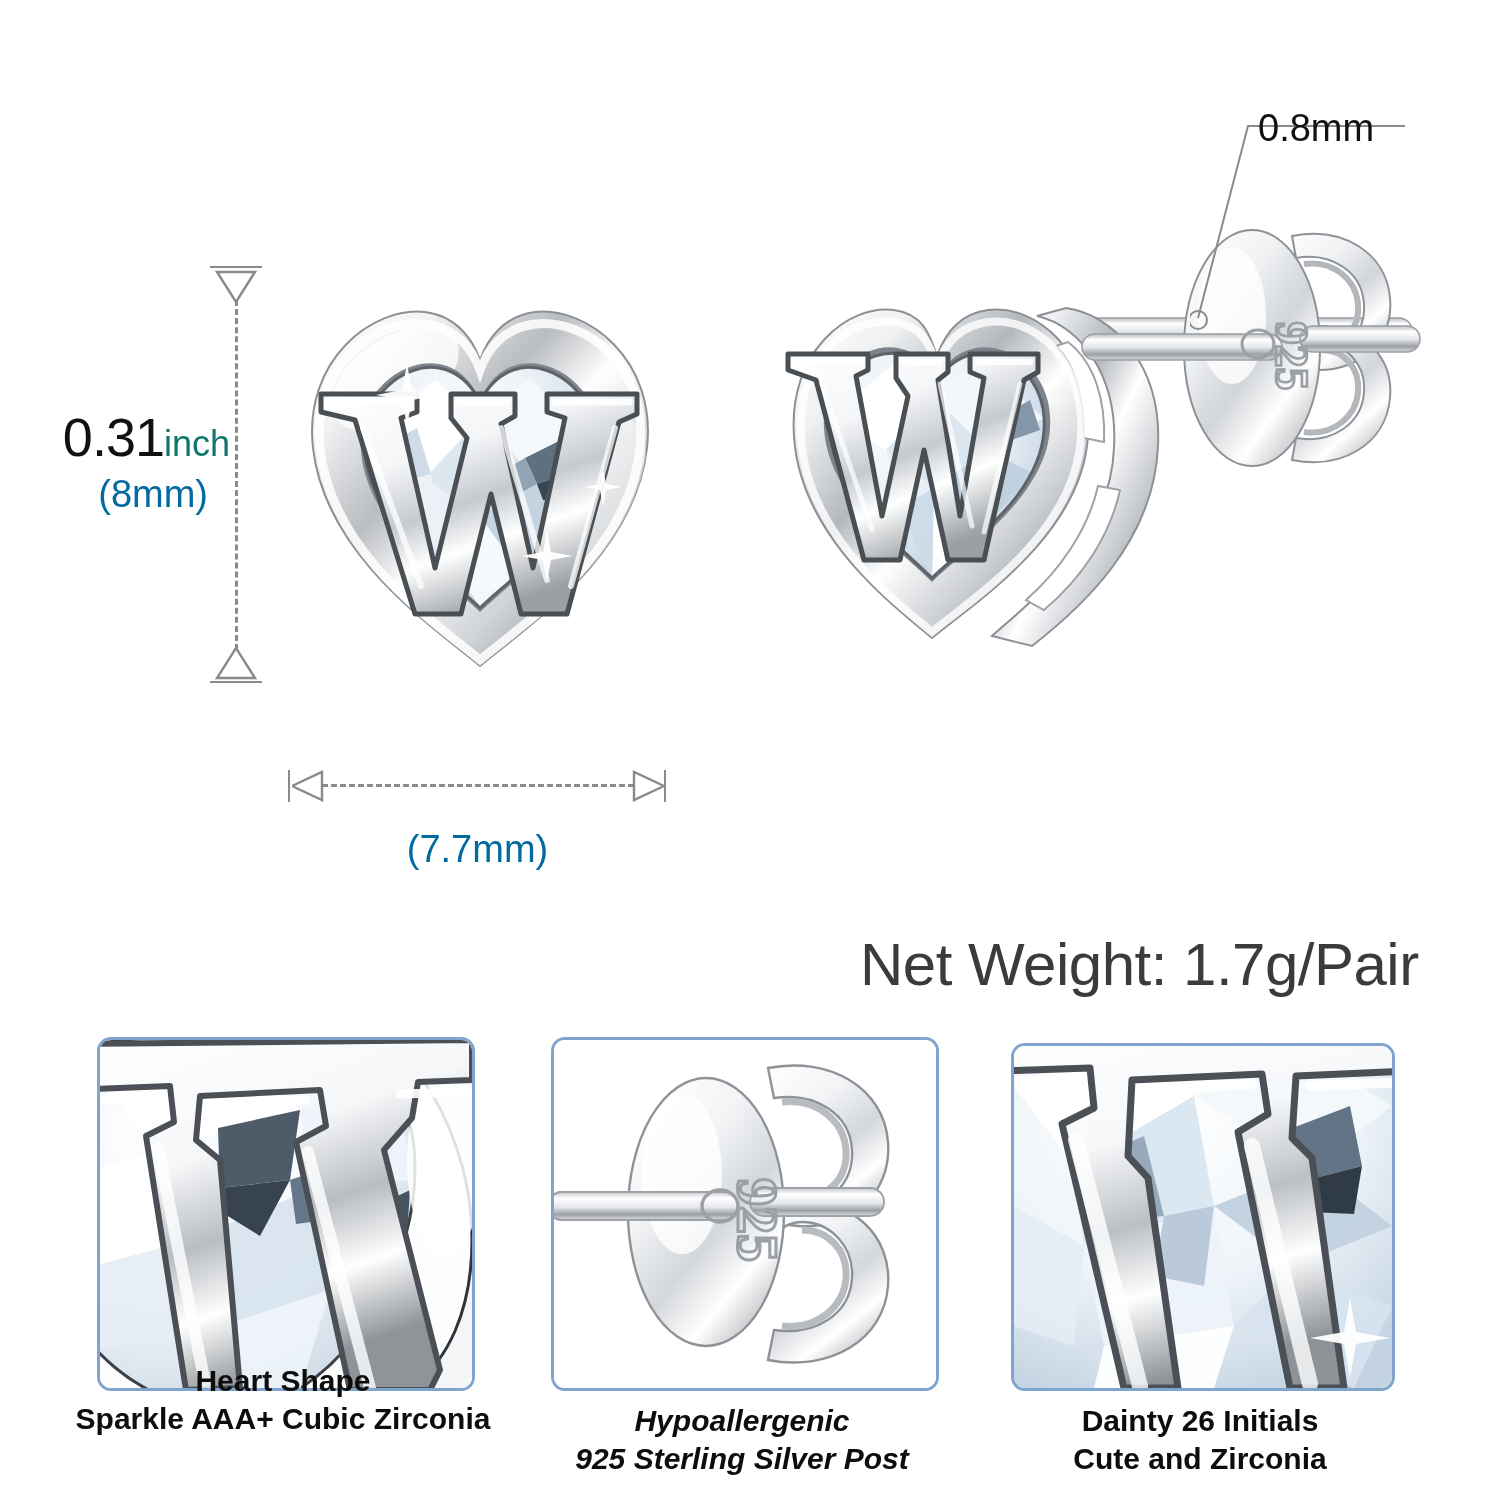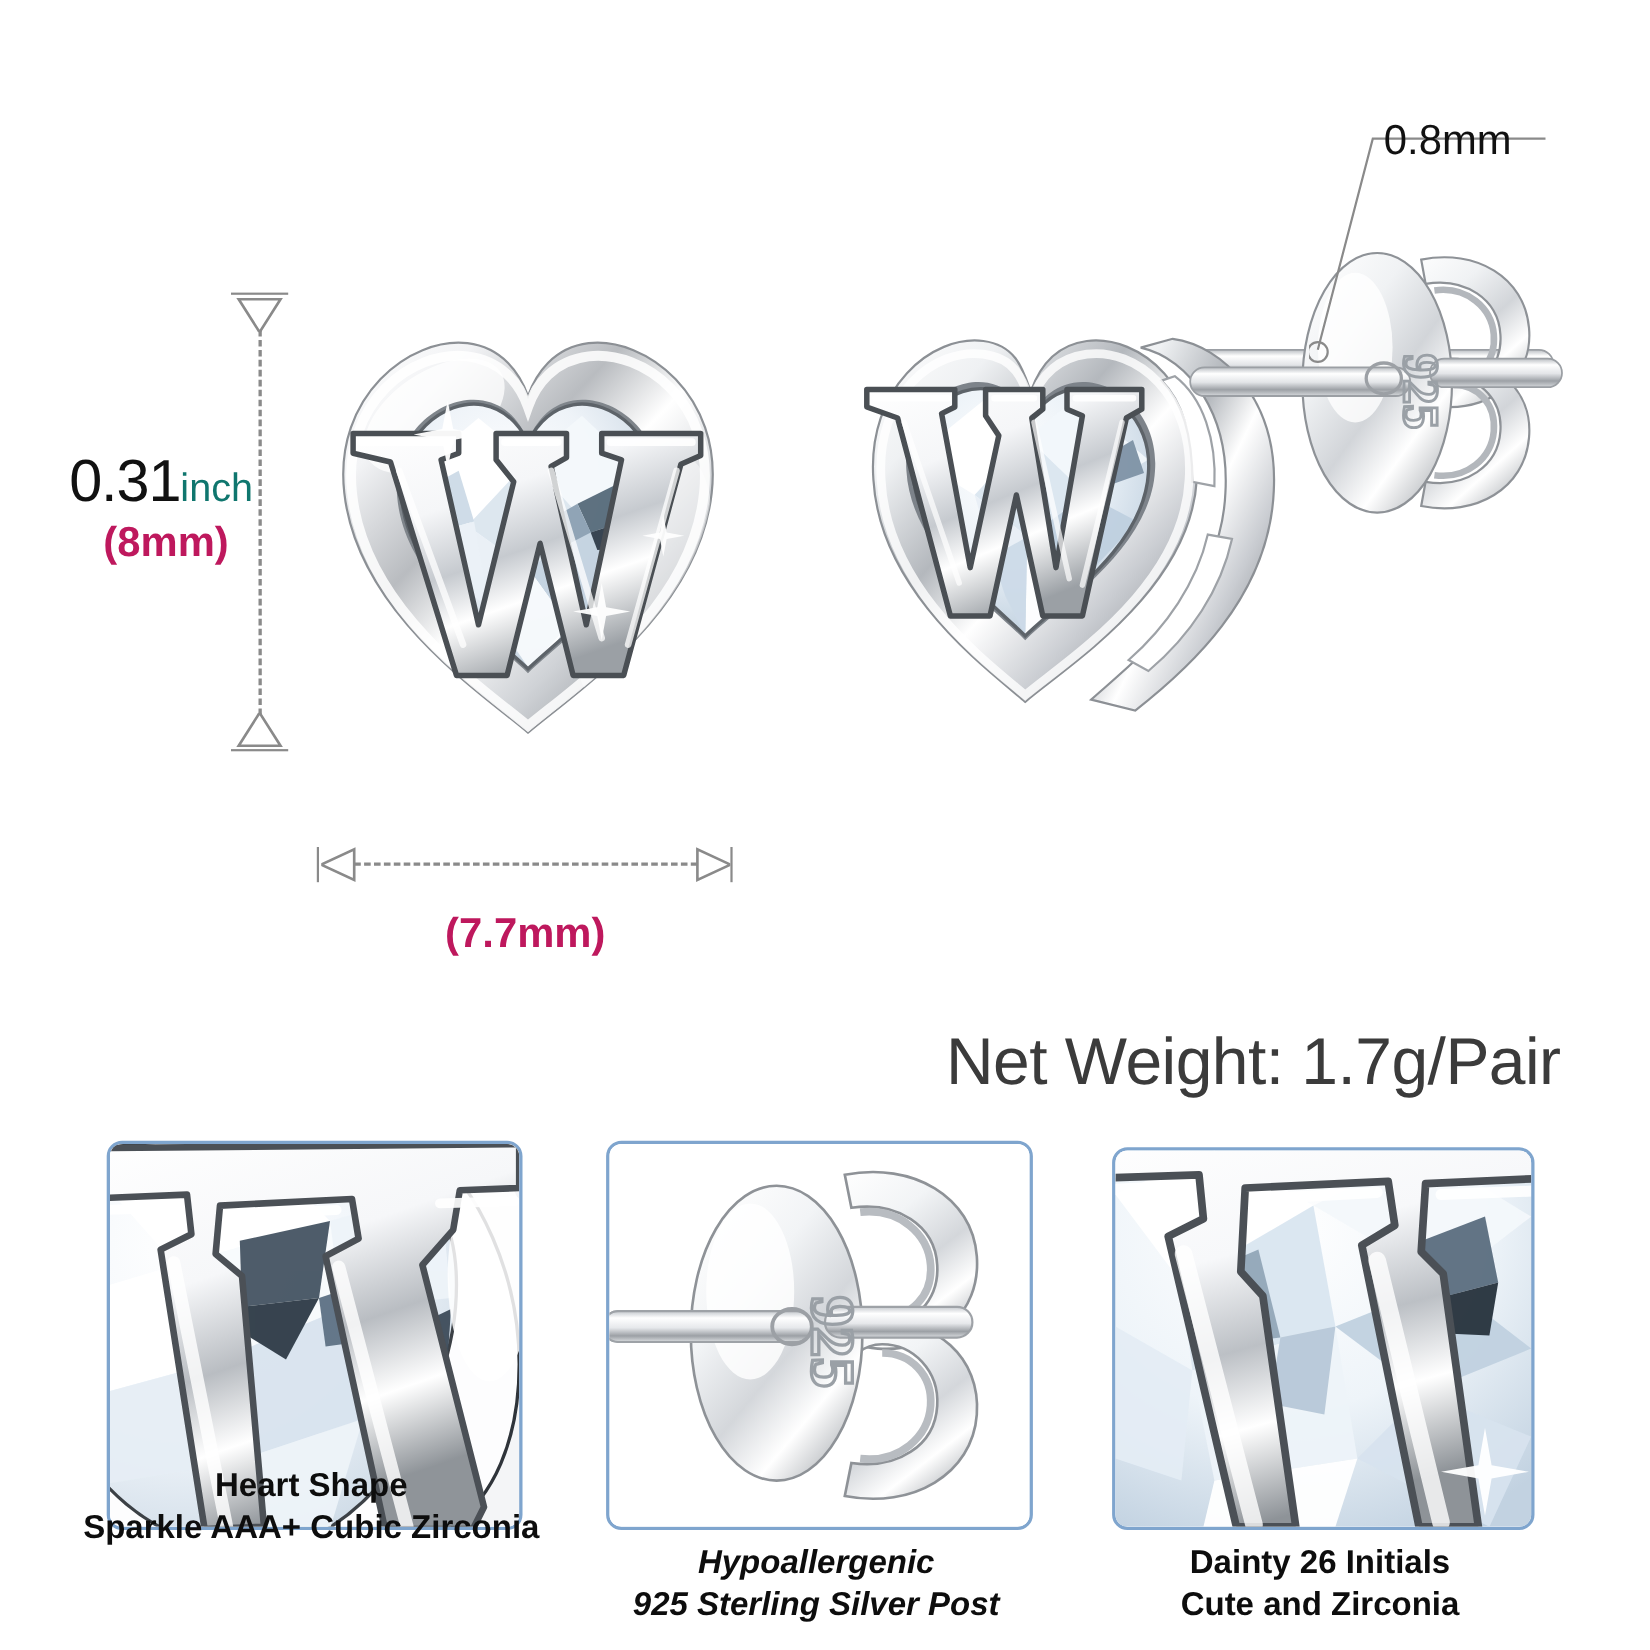--- a/index.html
+++ b/index.html
@@ -13,21 +13,21 @@
     height: 1500px;
     background: #ffffff;
     font-family: "Liberation Sans", sans-serif;
     overflow: hidden;
   }
 
   
   .dim-block { position: absolute; text-align: center; white-space: nowrap; }
   .dim-primary { font-weight: normal; color: #111111; }
   .dim-unit { font-weight: normal; color: #0f766e; }
-  .dim-secondary { color: #be185d; font-weight: bold; }
+  .dim-secondary { color: #0369a1; font-weight: normal; }
 
   #height-dim { left: 0px; top: 410px; width: 230px; text-align: right; }
   #height-dim .line1 { font-size: 50px; line-height: 54px; }
   #height-dim .dim-primary { font-size: 54px; letter-spacing: -1px; }
   #height-dim .dim-unit { font-size: 36px; }
   #height-dim .line2 { font-size: 38px; line-height: 46px; padding-right: 22px; }
 
   #width-dim { left: 285px; top: 825px; width: 385px; }
   #width-dim .line1 { font-size: 50px; line-height: 54px; }
   #width-dim .dim-primary { font-size: 54px; letter-spacing: -1px; }
@@ -369,21 +369,21 @@
 
       <g>
         <path d="M-30,50 L70,46 L74,82 L46,96 L86,350 L140,348 L120,120 L96,100 L100,56
                  L220,50 L226,86 L196,102 L250,350 L330,350 L340,330 L284,110 L312,78 L318,42
                  L372,40 L372,0 L-30,4 Z" fill="url(#letterC)" stroke="#4b5056" stroke-width="6" stroke-linejoin="round"></path>
         <path d="M-10,60 L60,58 M112,64 L206,60 M300,54 L368,52" fill="none" stroke="#ffffff" stroke-width="9" opacity="0.9" stroke-linecap="round"></path>
         <path d="M58,108 L106,348 M208,112 L270,348" fill="none" stroke="#ffffff" stroke-width="12" opacity="0.8" stroke-linecap="round"></path>
       </g>
     </svg>
   </div>
-  <div class="thumb-caption" style="left:37px; top:1332px; width:492px;">
+  <div class="thumb-caption" style="left:37px; top:1362px; width:492px;">
     <div>Heart Shape</div>
     <div>Sparkle AAA+ Cubic Zirconia</div>
   </div>
 
   <div class="thumb-box" style="left:551px; top:1037px; width:382px; height:348px;">
     <svg width="382" height="348" viewBox="0 0 382 348">
       <defs>
         <linearGradient id="postGradD" x1="0" y1="0" x2="0" y2="1">
           <stop offset="0%" stop-color="#c4c8cd"></stop>
           <stop offset="22%" stop-color="#ffffff"></stop>

